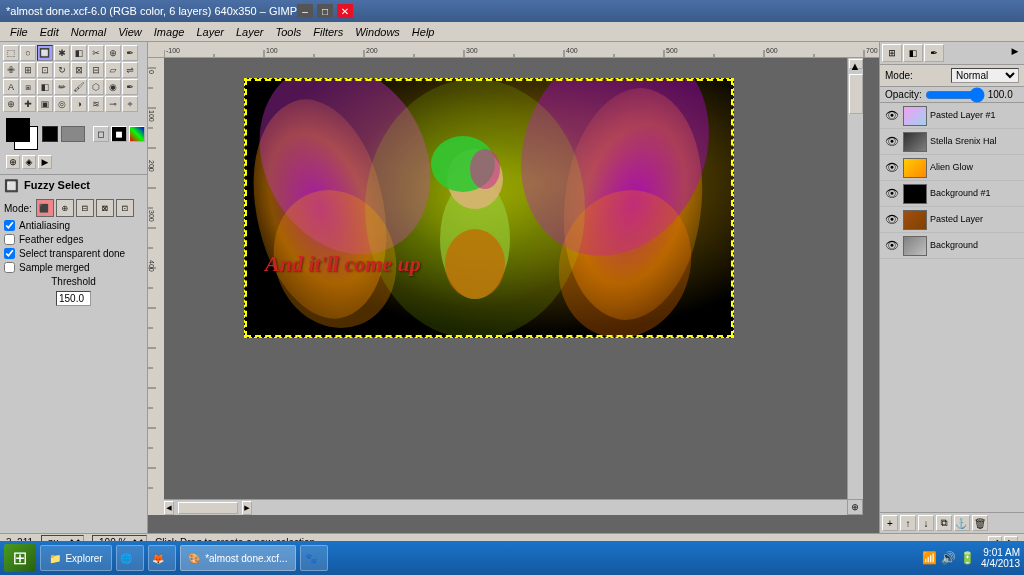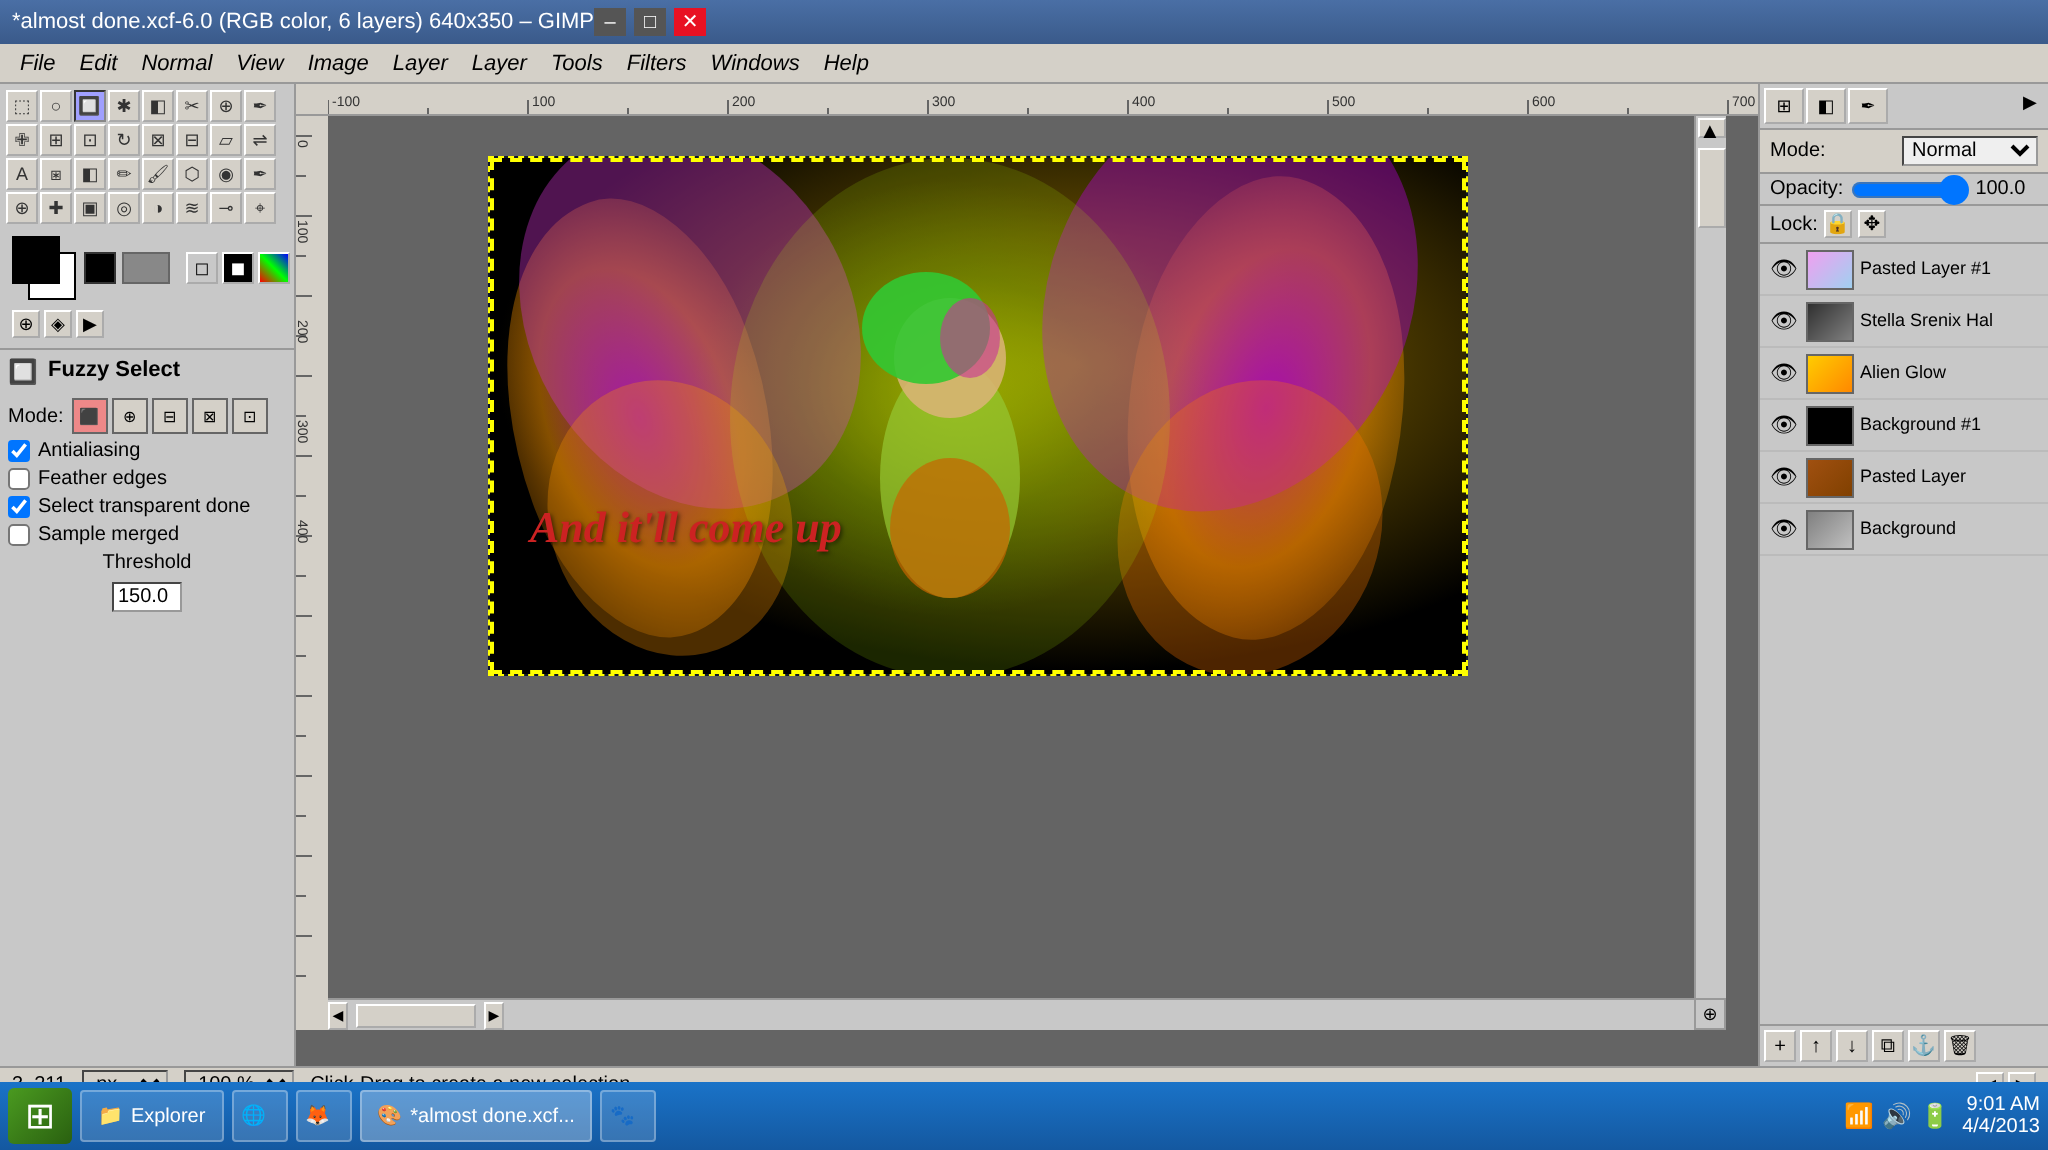--- a/index.html
+++ b/index.html
@@ -581,25 +581,20 @@
         <option>Screen</option>
       </select>
     </div>
 
     <div id="opacity-row">
       <span>Opacity:</span>
       <input type="range" class="opacity-slider" min="0" max="100" value="100" style="">
       <span class="opacity-value">100.0</span>
     </div>
 
-    <div id="lock-row">
-      <span>Lock:</span>
-      <div class="lock-icon">🔒</div>
-      <div class="lock-icon" style="font-size:10px;">✥</div>
-    </div>
 
     <div id="layers-list">
 
       <div class="layer-item">
         <div class="layer-eye">👁</div>
         <div class="layer-thumb thumb-pasted1"></div>
         <span class="layer-name">Pasted Layer #1</span>
       </div>
 
       <div class="layer-item">

